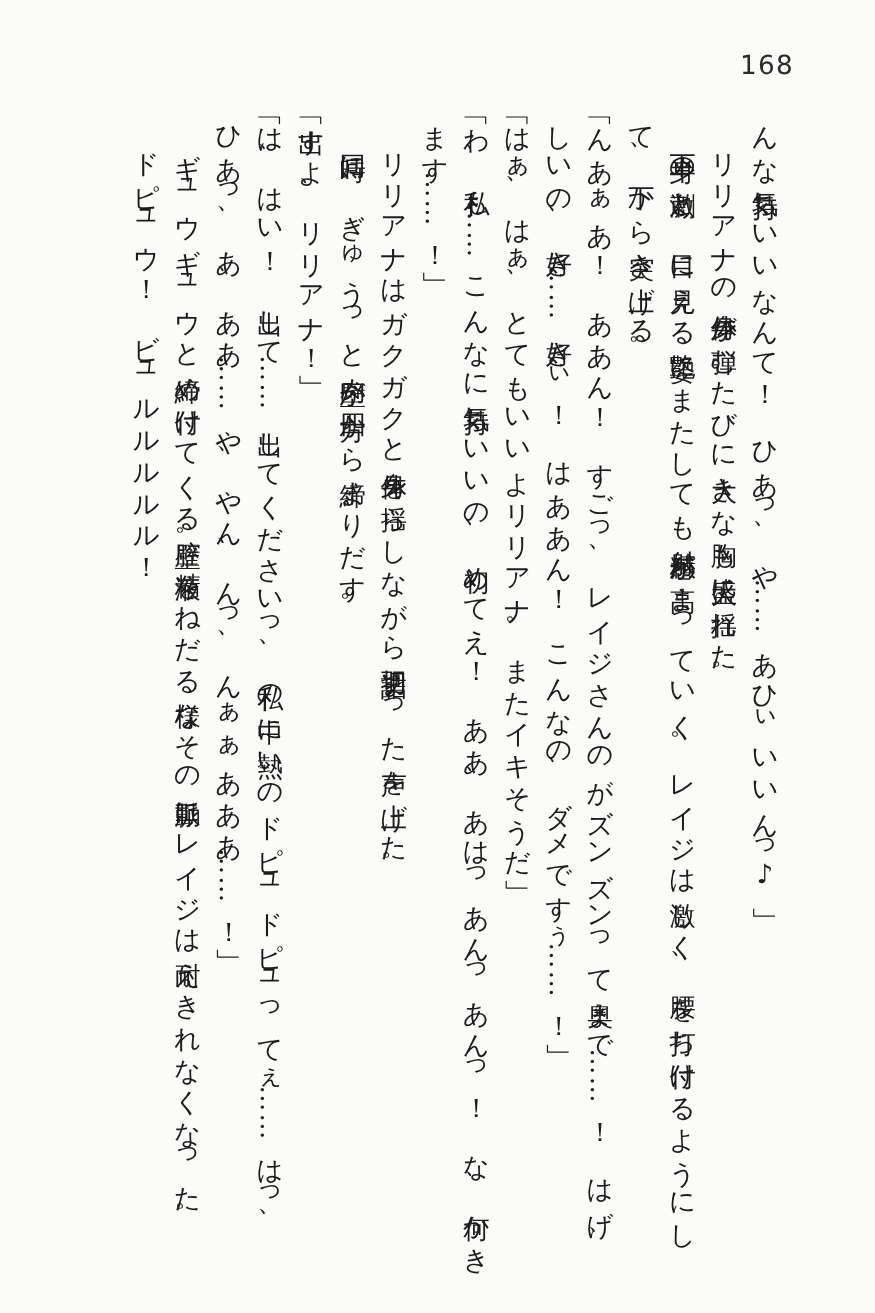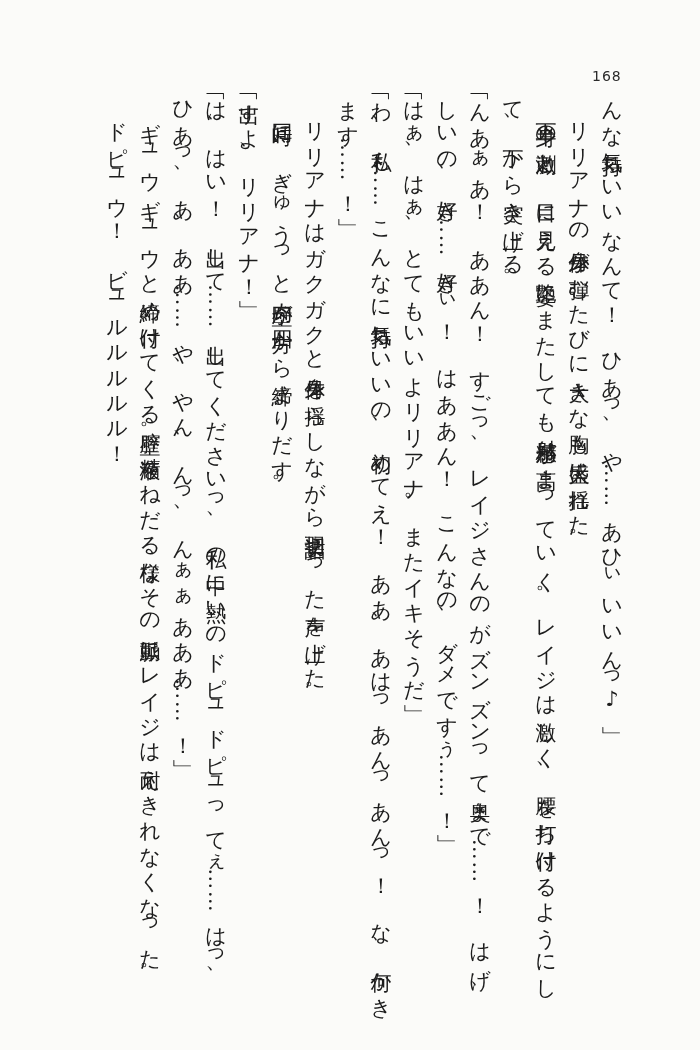--- a/index.html
+++ b/index.html
@@ -17,24 +17,23 @@
   .page {
     position: absolute;
     inset: 0;
     background: #fbfbf9;
   }
   .page-number {
     position: absolute;
     top: 40px;
     left: 592px;
     font-family: "DejaVu Sans", "Liberation Sans", sans-serif;
-    font-size: 14px;
+    font-size: 21px;
     letter-spacing: 1px;
     color: #2b2b2b;
-    margin-top: 28px;
   }
   .text-block {
     position: absolute;
     top: 86px;
     right: 72px;
     width: 566px;
     height: 924px;
     writing-mode: vertical-rl;
     text-orientation: mixed;
     font-size: 21px;

